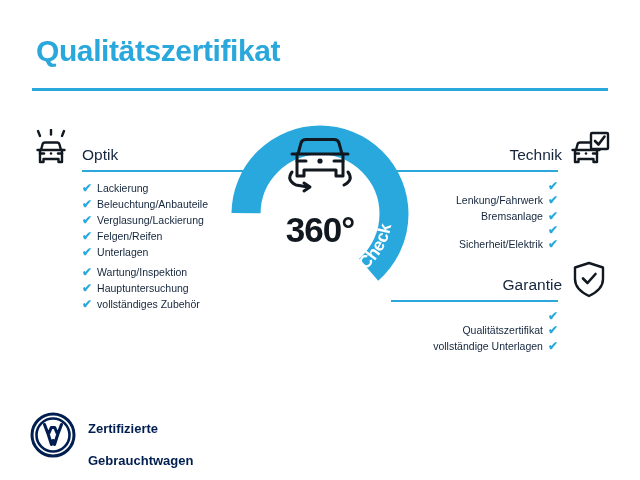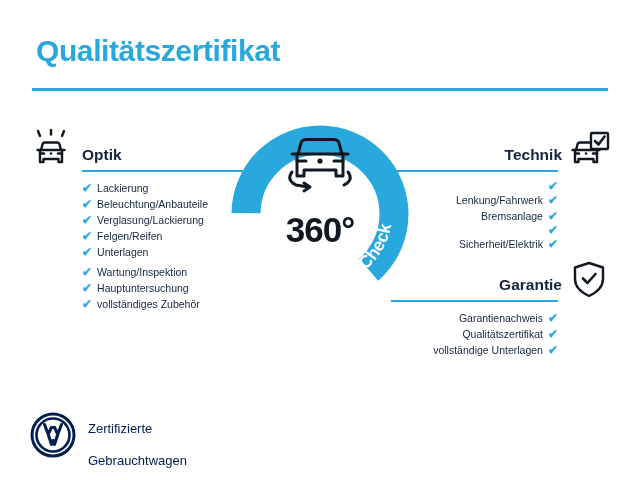--- a/index.html
+++ b/index.html
@@ -37,21 +37,21 @@
 
   .sec-icon{
     position:absolute;top:0;width:50px;height:44px;
     display:flex;align-items:center;justify-content:center;
   }
   .left .sec-icon{left:0;}
   .right .sec-icon{right:0;}
 
   .sec-title{
     position:absolute;bottom:10px;
-    font-size:15.5px;font-weight:bold;color:#14253c;
+    font-size:15.5px;font-weight:normal;color:#14253c;
     white-space:nowrap;
   }
   .left .sec-title{left:56px;}
   .right .sec-title{right:52px;}
 
   .sec-rule{
     position:absolute;bottom:2px;height:2px;background:#2aa8dc;
   }
   .left .sec-rule{left:56px;right:-8px;}
   .right .sec-rule{right:56px;left:-8px;}
@@ -78,21 +78,21 @@
   }
   .badge svg{display:block;}
   .badge-num{
     position:absolute;left:0;top:98px;width:204px;text-align:center;
     font-size:35px;font-weight:bold;color:#111820;letter-spacing:-1px;
   }
 
   
   .footer{position:absolute;left:30px;top:405px;display:flex;align-items:center;gap:12px;}
   .vw-text{
-    font-size:13px;font-weight:normal;line-height:16px;color:#001e50;
+    font-size:13px;font-weight:bold;line-height:16px;color:#001e50;
     white-space:pre-line;
   }
 </style>
 </head>
 <body>
 
 <div class="page">
 
   <div class="title">Qualitätszertifikat</div>
   <div class="title-rule"></div>
@@ -201,21 +201,20 @@
         <svg width="40" height="42" viewBox="0 0 40 42" fill="none" stroke="#111820" stroke-width="2.4" stroke-linecap="round" stroke-linejoin="round">
           <path d="M20 4 L34 8.5 L34 20 Q34 30.5 20 37 Q6 30.5 6 20 L6 8.5 Z"></path>
           <path d="M14 19.5 L18.5 24 L26.5 15" stroke-width="2.6"></path>
         </svg>
       </span>
       <span class="sec-title">Garantie</span>
       <span class="sec-rule"></span>
     </div>
     <ul class="sec-list">
       <li>
-          <span>Garantienachweis</span>
           <span class="tick">✔</span>
         </li>
       <li>
           <span>Qualitätszertifikat</span>
           <span class="tick">✔</span>
         </li>
       <li>
           <span>vollständige Unterlagen</span>
           <span class="tick">✔</span>
         </li>

